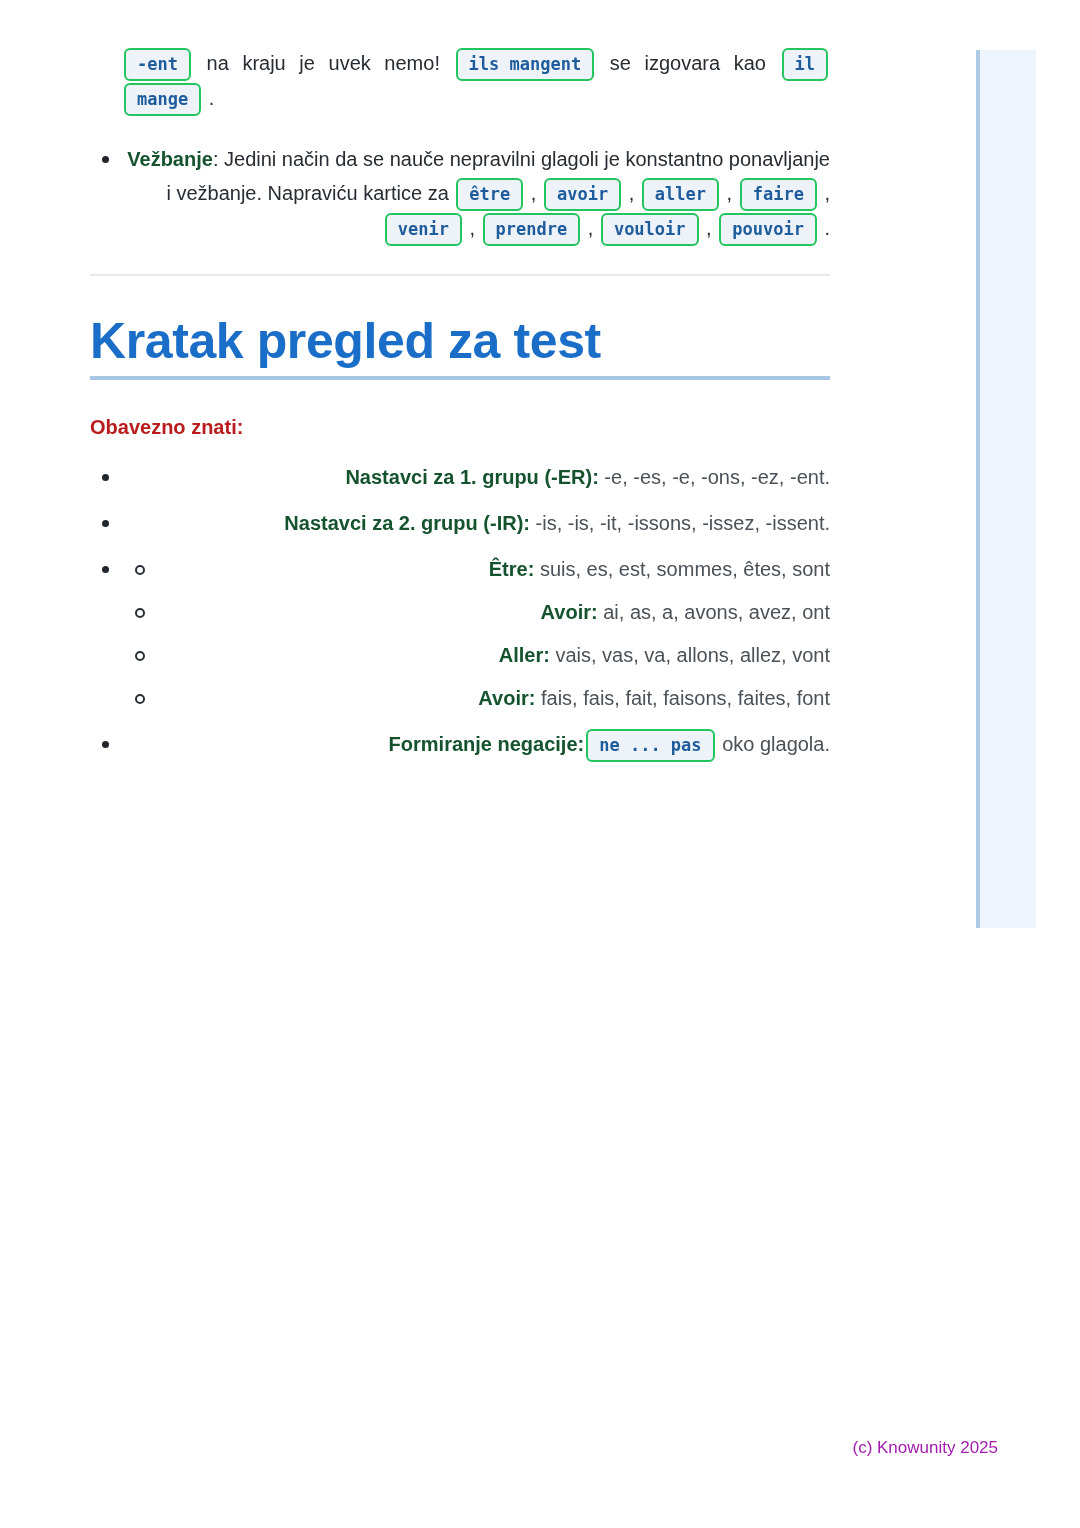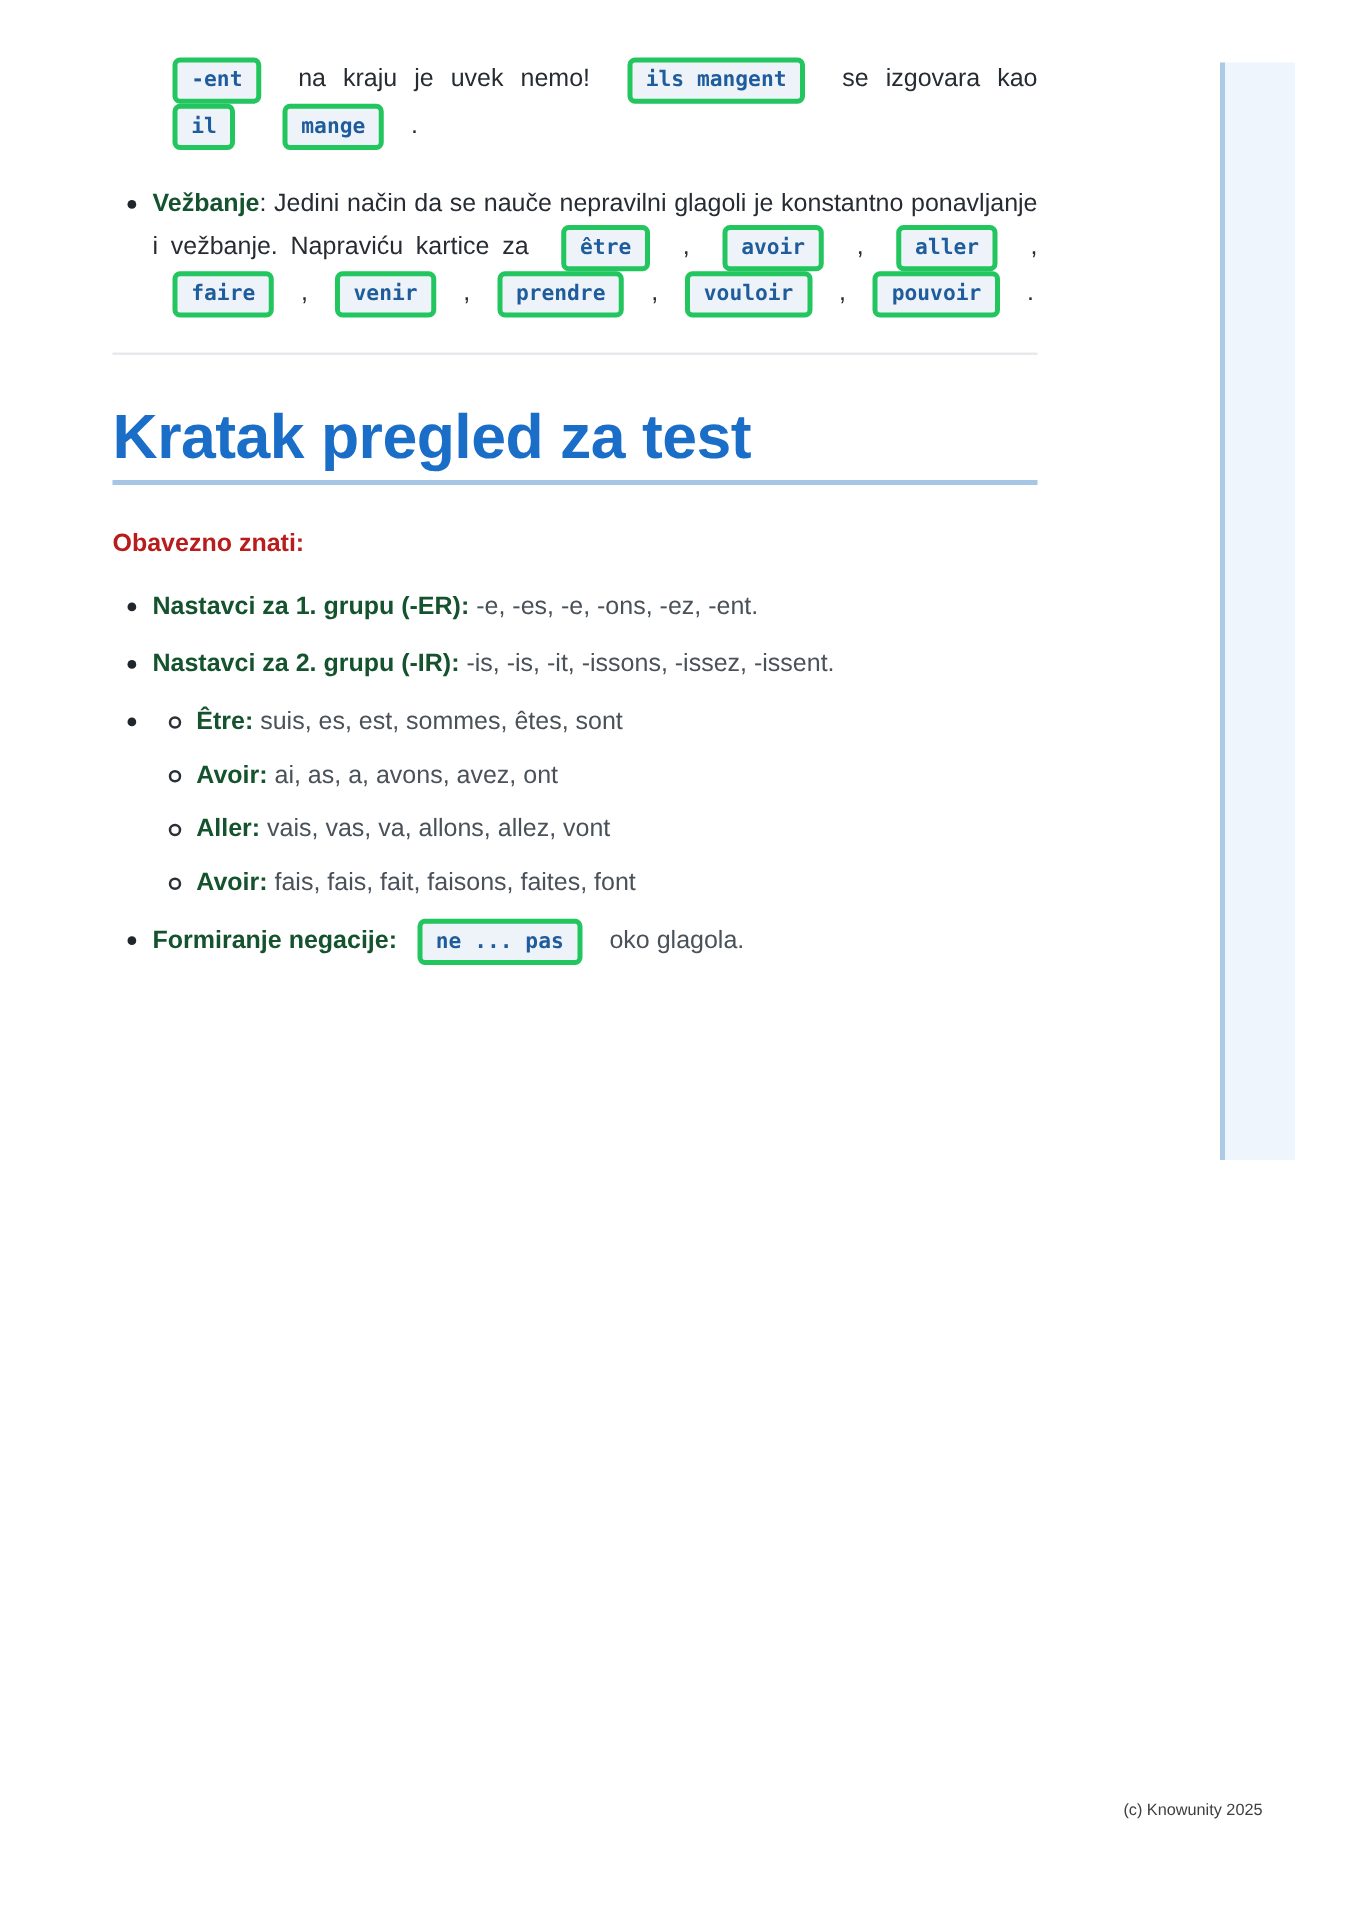--- a/index.html
+++ b/index.html
@@ -17,63 +17,63 @@
   .justify{text-align:justify;}
 
   .para{margin:0 0 0 32px;padding-top:46px;}
 
   
   .chip{
     display:inline-block;
     font-family:"DejaVu Sans Mono",monospace;
     font-weight:700;font-size:17px;line-height:22px;
     color:#1f5c9c;background:#edf3f9;
-    border:4px solid #22c55e;border-radius:6px;
-    padding:3px 11px 4px;margin:0 16px;
+    border:2px solid #22c55e;border-radius:6px;
+    padding:3px 11px 4px;margin:0 2px;
     white-space:nowrap;vertical-align:baseline;
   }
 
   .b{font-weight:700;color:#14532d;}
   .val{color:#4a5158;}
   .dark{color:#272c33;}
 
   hr.divider{border:none;border-top:2px solid #e7e9ec;margin:28px 0 0 0;}
 
   .heading{
     margin:42px 0 0 0;
     font-size:50px;line-height:46px;font-weight:700;
     color:#1a6ec7;letter-spacing:-0.4px;
     padding-bottom:12px;border-bottom:4px solid #a7c6e5;
   }
 
   .subheading{margin:30px 0 16px 0;font-weight:700;color:#b91c1c;}
 
   
   ul.toplist{list-style:none;margin:0;padding:0;}
-  ul.toplist > li{position:relative;padding-left:32px;margin:0 0 12px 0;}
+  ul.toplist > li{position:relative;padding-left:32px;margin:0 0 12px 0;text-align:right;}
   ul.toplist > li::before{
     content:"";position:absolute;left:12px;top:14px;
     width:7px;height:7px;border-radius:50%;background:#21262c;
   }
   ul.intro-ul{margin-top:26px;}
   ul.mainlist{margin-top:16px;}
 
   ul.sublist{list-style:none;margin:8px 0 2px 0;padding:0;}
   ul.sublist > li{position:relative;padding-left:35px;margin:0 0 9px 0;}
   ul.sublist > li::before{
     content:"";position:absolute;left:13px;top:13px;
     width:6px;height:6px;border-radius:50%;
     background:transparent;border:2px solid #2b3036;
   }
 
   .arrow{color:#2a2f36;font-size:21px;margin:0 7px;}
 
   .copyright{
-    position:absolute;top:1438px;right:70px;
-    font-size:13px;line-height:20px;color:#404040;
+    position:absolute;top:1438px;right:82px;
+    font-size:17px;line-height:20px;color:#a21caf;
   }
 
   .edge-strip{
     position:absolute;left:976px;top:50px;width:56px;height:878px;
     background:#eef5fc;border-left:4px solid #accae3;
   }
 </style>
 </head>
 <body>
 

